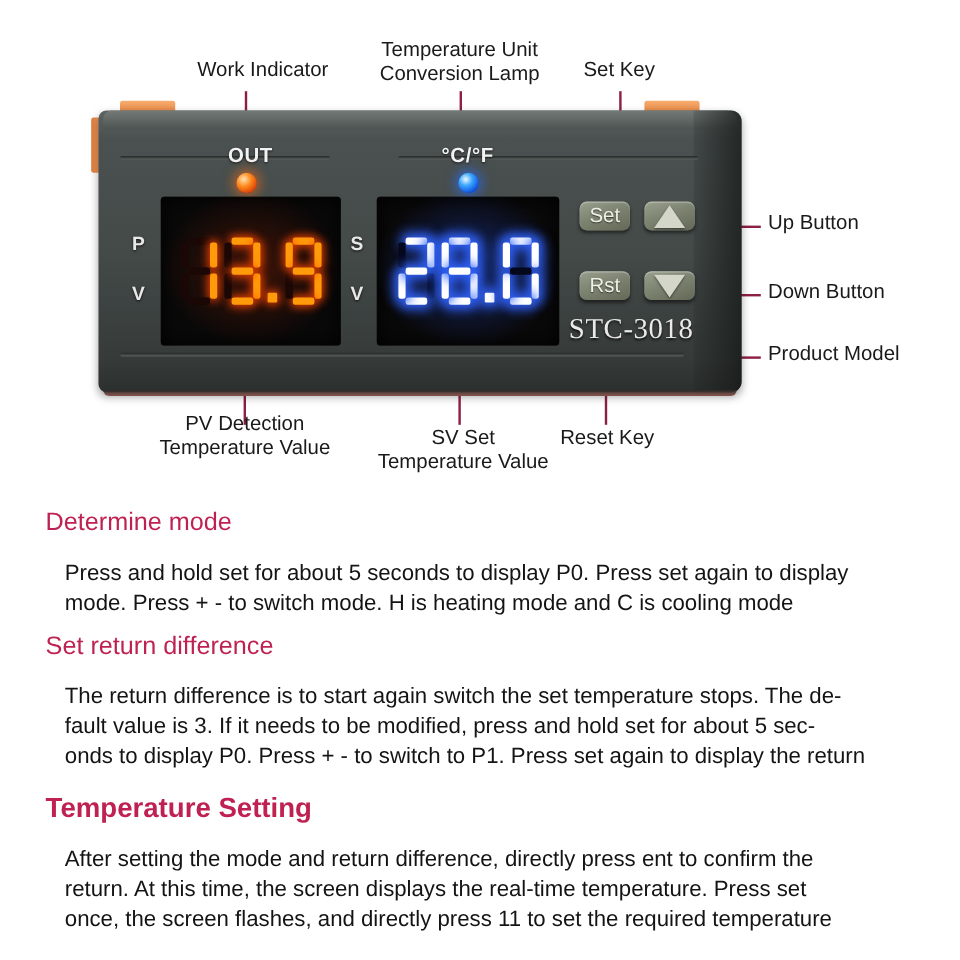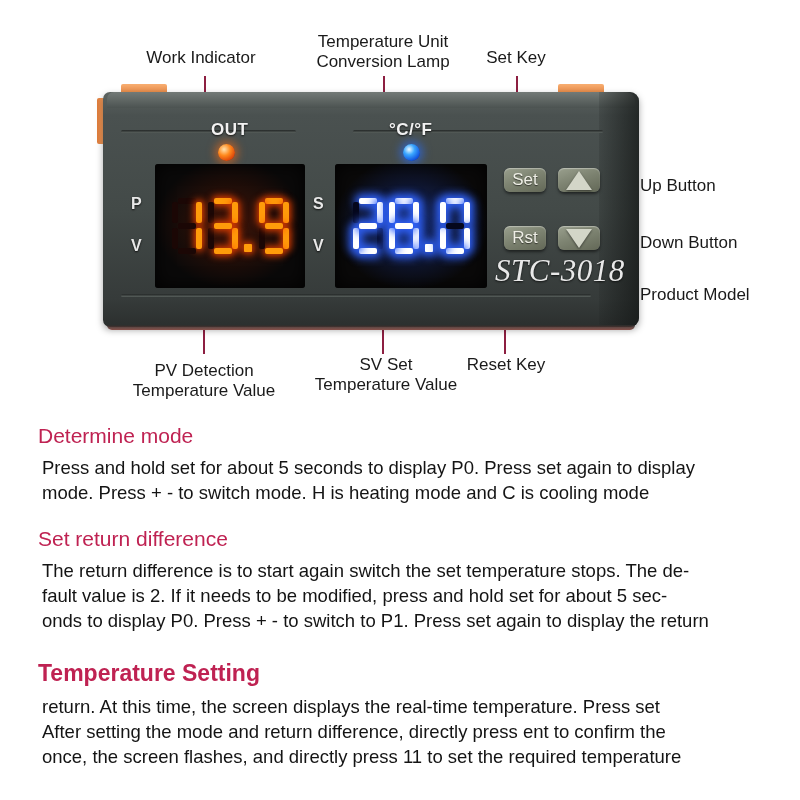--- a/index.html
+++ b/index.html
@@ -16,21 +16,21 @@
     font-family:"Liberation Sans", sans-serif;white-space:pre-line;
   }
   .callout.ctr{text-align:center;}
   .callout.lft{text-align:left;}
 
   
   .lead-v{position:absolute;width:2px;background:#8d1f41;}
   .lead-h{position:absolute;height:2px;background:#8d1f41;}
 
   
-  #device{position:absolute;left:82px;top:92px;width:536px;height:235px;margin-left:21px;}
+  #device{position:absolute;left:82px;top:92px;width:536px;height:235px;}
 
   .clip{position:absolute;background:#f0944f;border-radius:2px;}
   .clip.tl{left:18px;top:-8px;width:46px;height:11px;
            background:linear-gradient(180deg,#f8ae71,#e2803c);}
   .clip.tr{left:455px;top:-8px;width:46px;height:11px;
            background:linear-gradient(180deg,#f8ae71,#e2803c);}
   .clip.ls{left:-6px;top:6px;width:9px;height:46px;
            background:linear-gradient(90deg,#e07c3a,#f7a76a);border-radius:2px 0 0 2px;}
 
   .body-3d{
@@ -143,61 +143,61 @@
   #key-up{left:455px;top:76px;}
   #key-down{left:455px;top:134px;}
   .tri{width:0;height:0;}
   .tri.up{border-left:13px solid transparent;border-right:13px solid transparent;
           border-bottom:19px solid #d3d6c8;filter:drop-shadow(0 1px 1px rgba(0,0,0,.5));}
   .tri.down{border-left:13px solid transparent;border-right:13px solid transparent;
             border-top:19px solid #d3d6c8;filter:drop-shadow(0 1px 1px rgba(0,0,0,.5));}
 
   #model-text{
     position:absolute;left:392px;bottom:38px;color:#e9e9e9;
-    font-size:31px;font-family:"Liberation Serif", serif;
-    letter-spacing:.5px;text-shadow:0 1px 2px rgba(0,0,0,.75);font-style:italic;
+    font-size:24px;font-family:"Liberation Serif", serif;
+    letter-spacing:.5px;text-shadow:0 1px 2px rgba(0,0,0,.75);
   }
 
   
   .section{position:absolute;left:38px;width:742px;}
   .sec-h{color:#bf2252;font-family:"Liberation Sans", sans-serif;margin:0 0 7px 0;}
   .sec-h.small{font-size:21px;font-weight:normal;}
   .sec-h.big{font-size:23px;font-weight:bold;}
-  .sec-b{color:#141414;font-size:18.5px;line-height:1.36;margin:4px;
+  .sec-b{color:#141414;font-size:18.5px;line-height:1.36;margin:16px;
          font-family:"Liberation Sans", sans-serif;}
   .sec-b span{display:block;}
   #sec-1{top:424px;}
   #sec-2{top:527px;}
   #sec-3{top:660px;}
 </style>
 </head>
 <body>
 
 <div class="stage">
 
-  <div class="callout ctr" id="c-work" style="left:116px;top:48px;width:170px;">Work Indicator</div>
+  <div class="callout ctr" id="c-work" style="left:134px;top:48px;width:170px;">Work Indicator</div>
   <div class="callout ctr" id="c-lamp" style="left:288px;top:32px;width:190px;">Temperature Unit
 Conversion Lamp</div>
   <div class="callout ctr" id="c-setkey" style="left:462px;top:48px;width:108px;">Set Key</div>
 
   <div class="lead-v" style="left:204px;top:76px;height:52px;"></div>
   <div class="lead-v" style="left:383px;top:76px;height:52px;"></div>
   <div class="lead-v" style="left:516px;top:76px;height:94px;"></div>
 
   <div class="lead-h" style="left:600px;top:188px;width:34px;"></div>
   <div class="callout lft" style="left:640px;top:176px;width:160px;">Up Button</div>
 
   <div class="lead-h" style="left:600px;top:245px;width:34px;"></div>
   <div class="callout lft" style="left:640px;top:233px;width:170px;">Down Button</div>
 
   <div class="lead-h" style="left:600px;top:297px;width:34px;"></div>
   <div class="callout lft" style="left:640px;top:285px;width:170px;">Product Model</div>
 
   <div class="lead-v" style="left:203px;top:330px;height:24px;"></div>
-  <div class="callout ctr" style="left:118px;top:361px;width:172px;">PV Detection
+  <div class="callout ctr" style="left:118px;top:343px;width:172px;">PV Detection
 Temperature Value</div>
 
   <div class="lead-v" style="left:382px;top:330px;height:24px;"></div>
   <div class="callout ctr" style="left:300px;top:355px;width:172px;">SV Set
 Temperature Value</div>
 
   <div class="lead-v" style="left:504px;top:330px;height:24px;"></div>
   <div class="callout ctr" style="left:452px;top:355px;width:108px;">Reset Key</div>
 
   <div id="device">
@@ -314,26 +314,26 @@
     <h2 class="sec-h small">Determine mode</h2>
     <p class="sec-b">
         <span>Press and hold set for about 5 seconds to display P0. Press set again to display</span>
         <span>mode. Press + - to switch mode. H is heating mode and C is cooling mode</span>
       </p>
   </div>
   <div class="section" id="sec-2">
     <h2 class="sec-h small">Set return difference</h2>
     <p class="sec-b">
         <span>The return difference is to start again switch the set temperature stops. The de-</span>
-        <span>fault value is 2. If it needs to be modified, press and hold set for about 5 sec-</span>
+        <span>fault value is 3. If it needs to be modified, press and hold set for about 5 sec-</span>
         <span>onds to display P0. Press + - to switch to P1. Press set again to display the return</span>
       </p>
   </div>
   <div class="section" id="sec-3">
     <h2 class="sec-h big">Temperature Setting</h2>
     <p class="sec-b">
+        <span>After setting the mode and return difference, directly press ent to confirm the</span>
         <span>return. At this time, the screen displays the real-time temperature. Press set</span>
-        <span>After setting the mode and return difference, directly press ent to confirm the</span>
         <span>once, the screen flashes, and directly press 11 to set the required temperature</span>
       </p>
   </div>
 
 </div>
 
 </body></html>

